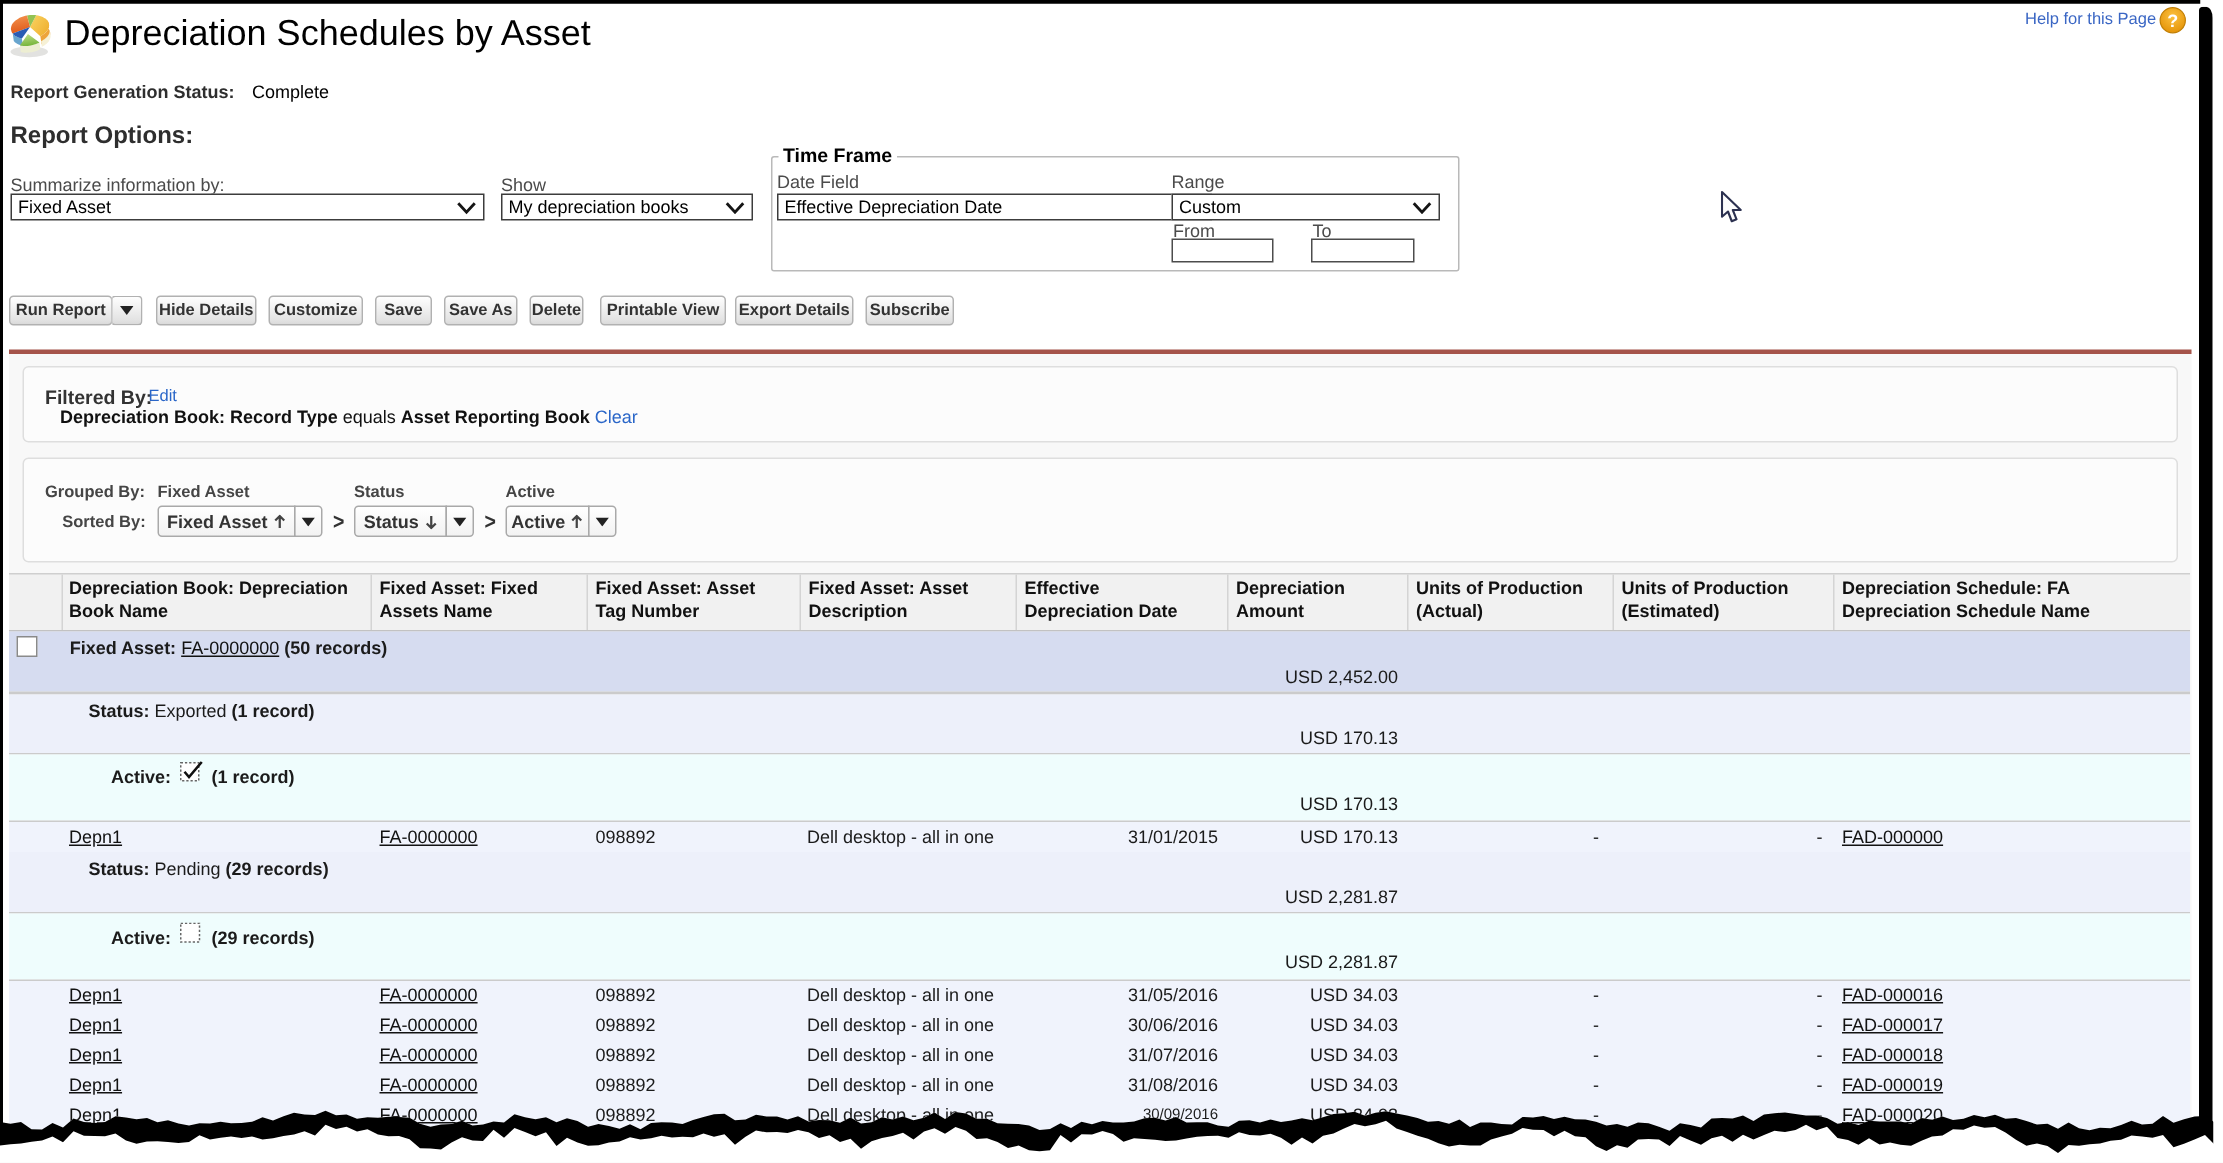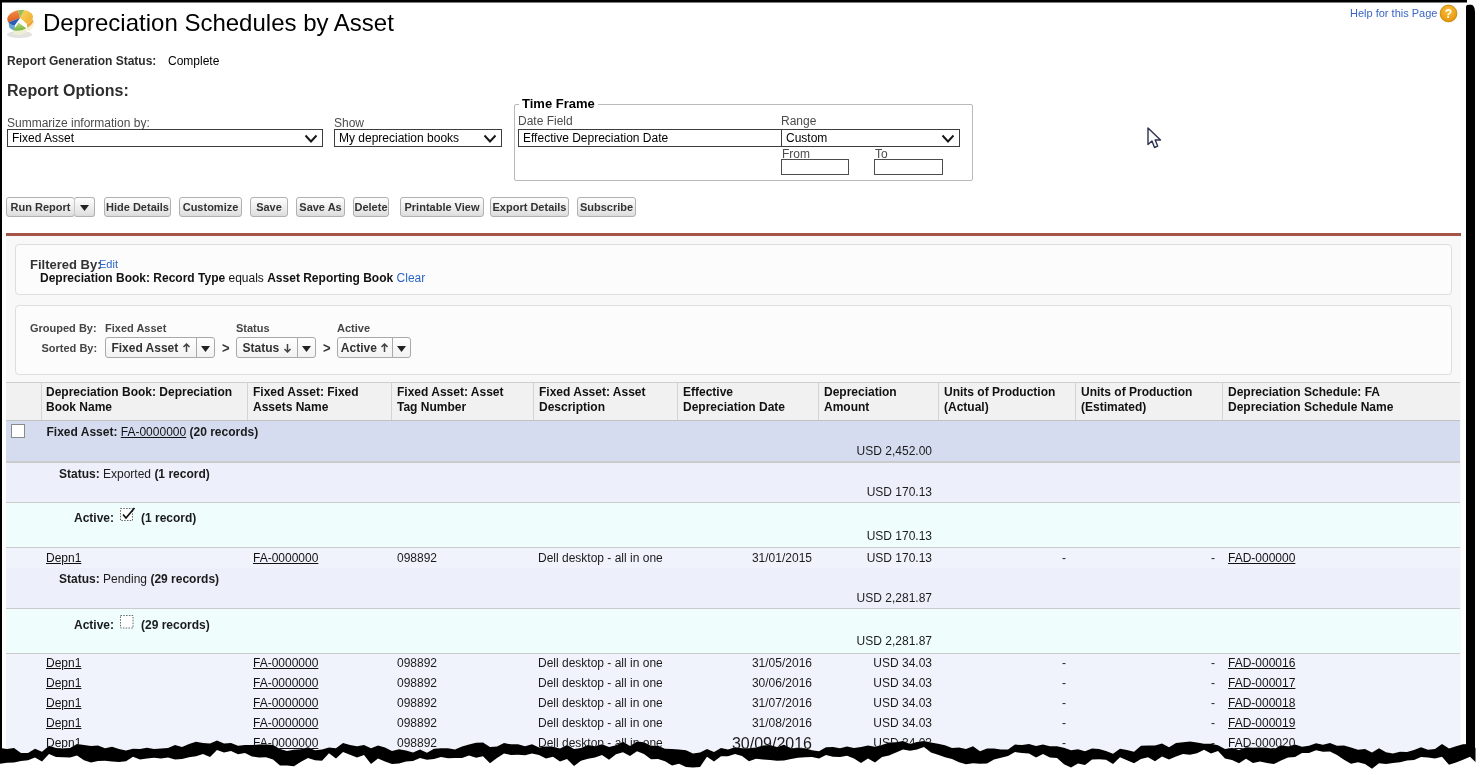--- a/index.html
+++ b/index.html
@@ -144,21 +144,21 @@
 <div style="position:absolute;left:6px;top:568px;width:1454px;height:39.5px;background:#edf0fa;"></div>
 <div style="position:absolute;left:6px;top:607.5px;width:1454px;height:1.5px;background:#cbcbcb;"></div>
 <div style="position:absolute;left:6px;top:609px;width:1454px;height:43.5px;background:#effdfd;"></div>
 <div style="position:absolute;left:6px;top:652.5px;width:1454px;height:1.5px;background:#cbcbcb;"></div>
 <div style="position:absolute;left:6px;top:654px;width:1454px;height:20px;background:#f0f3fc;"></div>
 <div style="position:absolute;left:6px;top:674px;width:1454px;height:20px;background:#f0f3fc;"></div>
 <div style="position:absolute;left:6px;top:694px;width:1454px;height:20px;background:#f0f3fc;"></div>
 <div style="position:absolute;left:6px;top:714px;width:1454px;height:20px;background:#f0f3fc;"></div>
 <div style="position:absolute;left:6px;top:734px;width:1454px;height:22px;background:#f0f3fc;"></div>
 <div style="position:absolute;left:11px;top:424px;width:14px;height:14px;background:#fff;border:1px solid #8a8a8a;"></div>
-<div style="position:absolute;left:46.5px;top:424.5px;font-size:12px;color:#1b1b1b;line-height:15px;white-space:nowrap;"><span class="b">Fixed Asset:</span> <a href="#">FA-0000000</a> <span class="b">(20 records)</span></div>
+<div style="position:absolute;left:46.5px;top:424.5px;font-size:12px;color:#1b1b1b;line-height:15px;white-space:nowrap;"><span class="b">Fixed Asset:</span> <a href="#">FA-0000000</a> <span class="b">(50 records)</span></div>
 <div style="position:absolute;right:550px;top:444px;font-size:12px;color:#1b1b1b;line-height:15px;text-align:right;">USD 2,452.00</div>
 <div style="position:absolute;left:59px;top:466.5px;font-size:12px;color:#1b1b1b;line-height:15px;white-space:nowrap;"><span class="b">Status:</span> Exported <span class="b">(1 record)</span></div>
 <div style="position:absolute;right:550px;top:484.5px;font-size:12px;color:#1b1b1b;line-height:15px;text-align:right;">USD 170.13</div>
 <div style="position:absolute;left:74px;top:510.5px;font-size:12px;color:#1b1b1b;line-height:15px;white-space:nowrap;"><span class="b">Active:</span></div>
 <svg width="17" height="16" viewBox="0 0 17 16" style="position:absolute;left:120px;top:507px">
     <rect x="0.5" y="1.5" width="12" height="12" fill="#fff" stroke="#666" stroke-dasharray="1.5,1.3" stroke-width="1"></rect>
     <path d="M3,7.5 L6,11 L14.5,1" fill="none" stroke="#111" stroke-width="1.7"></path>
   </svg>
 <div style="position:absolute;left:141px;top:510.5px;font-size:12px;color:#1b1b1b;line-height:15px;white-space:nowrap;"><span class="b">(1 record)</span></div>
 <div style="position:absolute;right:550px;top:528.5px;font-size:12px;color:#1b1b1b;line-height:15px;text-align:right;">USD 170.13</div>
@@ -212,21 +212,21 @@
 <div style="position:absolute;left:538px;top:716px;font-size:12px;color:#1b1b1b;line-height:15px;white-space:nowrap;">Dell desktop - all in one</div>
 <div style="position:absolute;right:670px;top:716px;font-size:12px;color:#1b1b1b;line-height:15px;text-align:right;">31/08/2016</div>
 <div style="position:absolute;right:550px;top:716px;font-size:12px;color:#1b1b1b;line-height:15px;text-align:right;">USD 34.03</div>
 <div style="position:absolute;right:416px;top:716px;font-size:12px;color:#1b1b1b;line-height:15px;text-align:right;">-</div>
 <div style="position:absolute;right:267px;top:716px;font-size:12px;color:#1b1b1b;line-height:15px;text-align:right;">-</div>
 <div style="position:absolute;left:1228px;top:716px;font-size:12px;color:#1b1b1b;line-height:15px;white-space:nowrap;"><a href="#">FAD-000019</a></div>
 <div style="position:absolute;left:46px;top:736px;font-size:12px;color:#1b1b1b;line-height:15px;white-space:nowrap;"><a href="#">Depn1</a></div>
 <div style="position:absolute;left:253px;top:736px;font-size:12px;color:#1b1b1b;line-height:15px;white-space:nowrap;"><a href="#">FA-0000000</a></div>
 <div style="position:absolute;left:397px;top:736px;font-size:12px;color:#1b1b1b;line-height:15px;white-space:nowrap;">098892</div>
 <div style="position:absolute;left:538px;top:736px;font-size:12px;color:#1b1b1b;line-height:15px;white-space:nowrap;">Dell desktop - all in one</div>
-<div style="position:absolute;right:670px;top:736px;font-size:16px;color:#1b1b1b;line-height:15px;text-align:right;margin-left:24px;">30/09/2016</div>
+<div style="position:absolute;right:670px;top:736px;font-size:10px;color:#1b1b1b;line-height:15px;text-align:right;margin-left:24px;">30/09/2016</div>
 <div style="position:absolute;right:550px;top:736px;font-size:12px;color:#1b1b1b;line-height:15px;text-align:right;">USD 34.03</div>
 <div style="position:absolute;right:416px;top:736px;font-size:12px;color:#1b1b1b;line-height:15px;text-align:right;">-</div>
 <div style="position:absolute;right:267px;top:736px;font-size:12px;color:#1b1b1b;line-height:15px;text-align:right;">-</div>
 <div style="position:absolute;left:1228px;top:736px;font-size:12px;color:#1b1b1b;line-height:15px;white-space:nowrap;"><a href="#">FAD-000020</a></div>
 <svg width="16" height="24" viewBox="0 0 16 24" style="position:absolute;left:1147px;top:127px;z-index:60">
 <path d="M1,1 L1,17.5 L5,14 L7.5,20.5 L10.7,19.2 L8.2,13 L13.5,13 Z" fill="#fcfcfc" stroke="#2c3150" stroke-width="1.4" stroke-linejoin="round"></path>
 </svg>
 <svg width="1482" height="775" viewBox="0 0 1482 775" style="position:absolute;left:0;top:0;pointer-events:none;z-index:50">
 <polygon points="0,748.0 0,748.0 7,749.1 14,748.0 21,752.9 28,753.0 35,748.7 42,751.7 49,745.7 56,748.0 63,748.6 70,748.0 77,744.1 84,745.0 91,746.1 98,745.4 105,748.2 112,746.8 119,749.0 126,750.4 133,748.8 140,749.0 147,747.8 154,748.9 161,748.6 168,747.9 175,744.9 182,747.0 189,744.1 196,741.8 203,743.0 210,743.4 217,740.5 224,743.5 231,743.0 238,745.8 245,744.9 252,745.1 259,744.5 266,744.6 273,745.1 280,749.1 287,751.1 294,749.7 301,749.3 308,747.2 315,750.3 322,749.6 329,747.6 336,748.3 343,742.9 350,744.9 357,746.2 364,744.9 371,748.2 378,745.5 385,747.4 392,751.1 399,749.3 406,750.6 413,752.5 420,749.5 427,752.8 434,748.7 441,748.2 448,748.3 455,749.4 462,746.6 469,744.6 476,742.8 483,742.5 490,746.9 497,746.4 504,743.1 511,744.3 518,744.3 525,746.3 532,744.2 539,747.6 546,746.6 553,746.8 560,748.5 567,745.0 574,749.0 581,748.1 588,744.9 595,746.3 602,744.3 609,746.9 616,745.2 623,741.7 630,746.0 637,741.4 644,742.3 651,745.8 658,745.8 665,748.8 672,749.1 679,749.4 686,750.3 693,753.4 700,752.6 707,748.9 714,752.0 721,747.9 728,749.5 735,747.3 742,748.3 749,748.3 756,747.6 763,745.5 770,745.1 777,747.0 784,744.7 791,748.3 798,748.1 805,748.2 812,750.3 819,751.2 826,747.2 833,746.9 840,748.3 847,746.4 854,748.0 861,747.0 868,745.5 875,746.8 882,744.9 889,742.6 896,742.2 903,741.1 910,743.9 917,741.9 924,740.9 931,742.4 938,743.7 945,745.3 952,747.9 959,747.4 966,749.1 973,746.3 980,751.3 987,748.4 994,748.4 1001,749.4 1008,749.6 1015,744.6 1022,745.0 1029,744.0 1036,746.0 1043,744.5 1050,746.2 1057,746.3 1064,747.8 1071,750.3 1078,749.3 1085,751.2 1092,748.4 1099,748.9 1106,751.1 1113,753.8 1120,748.8 1127,750.0 1134,751.7 1141,745.7 1148,745.4 1155,745.6 1162,743.6 1169,747.3 1176,743.0 1183,742.2 1190,741.6 1197,742.6 1204,743.7 1211,743.7 1218,745.3 1225,749.1 1232,748.0 1239,750.0 1246,747.2 1253,747.7 1260,747.6 1267,747.7 1274,749.2 1281,745.3 1288,746.5 1295,744.4 1302,746.7 1309,745.8 1316,743.3 1323,744.8 1330,743.1 1337,745.8 1344,745.4 1351,747.4 1358,749.7 1365,749.1 1372,752.5 1379,748.3 1386,752.2 1393,753.5 1400,751.8 1407,752.1 1414,750.0 1421,747.2 1428,749.7 1435,749.1 1442,744.0 1449,748.5 1456,746.2 1463,744.3 1470,744.0 1477,748.7 1484,748.2 1482,748.2 1482,775 0,775" fill="#ffffff"></polygon>
 <polygon points="0,748.0 7,749.1 14,748.0 21,752.9 28,753.0 35,748.7 42,751.7 49,745.7 56,748.0 63,748.6 70,748.0 77,744.1 84,745.0 91,746.1 98,745.4 105,748.2 112,746.8 119,749.0 126,750.4 133,748.8 140,749.0 147,747.8 154,748.9 161,748.6 168,747.9 175,744.9 182,747.0 189,744.1 196,741.8 203,743.0 210,743.4 217,740.5 224,743.5 231,743.0 238,745.8 245,744.9 252,745.1 259,744.5 266,744.6 273,745.1 280,749.1 287,751.1 294,749.7 301,749.3 308,747.2 315,750.3 322,749.6 329,747.6 336,748.3 343,742.9 350,744.9 357,746.2 364,744.9 371,748.2 378,745.5 385,747.4 392,751.1 399,749.3 406,750.6 413,752.5 420,749.5 427,752.8 434,748.7 441,748.2 448,748.3 455,749.4 462,746.6 469,744.6 476,742.8 483,742.5 490,746.9 497,746.4 504,743.1 511,744.3 518,744.3 525,746.3 532,744.2 539,747.6 546,746.6 553,746.8 560,748.5 567,745.0 574,749.0 581,748.1 588,744.9 595,746.3 602,744.3 609,746.9 616,745.2 623,741.7 630,746.0 637,741.4 644,742.3 651,745.8 658,745.8 665,748.8 672,749.1 679,749.4 686,750.3 693,753.4 700,752.6 707,748.9 714,752.0 721,747.9 728,749.5 735,747.3 742,748.3 749,748.3 756,747.6 763,745.5 770,745.1 777,747.0 784,744.7 791,748.3 798,748.1 805,748.2 812,750.3 819,751.2 826,747.2 833,746.9 840,748.3 847,746.4 854,748.0 861,747.0 868,745.5 875,746.8 882,744.9 889,742.6 896,742.2 903,741.1 910,743.9 917,741.9 924,740.9 931,742.4 938,743.7 945,745.3 952,747.9 959,747.4 966,749.1 973,746.3 980,751.3 987,748.4 994,748.4 1001,749.4 1008,749.6 1015,744.6 1022,745.0 1029,744.0 1036,746.0 1043,744.5 1050,746.2 1057,746.3 1064,747.8 1071,750.3 1078,749.3 1085,751.2 1092,748.4 1099,748.9 1106,751.1 1113,753.8 1120,748.8 1127,750.0 1134,751.7 1141,745.7 1148,745.4 1155,745.6 1162,743.6 1169,747.3 1176,743.0 1183,742.2 1190,741.6 1197,742.6 1204,743.7 1211,743.7 1218,745.3 1225,749.1 1232,748.0 1239,750.0 1246,747.2 1253,747.7 1260,747.6 1267,747.7 1274,749.2 1281,745.3 1288,746.5 1295,744.4 1302,746.7 1309,745.8 1316,743.3 1323,744.8 1330,743.1 1337,745.8 1344,745.4 1351,747.4 1358,749.7 1365,749.1 1372,752.5 1379,748.3 1386,752.2 1393,753.5 1400,751.8 1407,752.1 1414,750.0 1421,747.2 1428,749.7 1435,749.1 1442,744.0 1449,748.5 1456,746.2 1463,744.3 1470,744.0 1477,748.7 1484,748.2 1484,759.4 1477,763.6 1470,756.7 1463,759.7 1456,762.5 1449,764.8 1442,756.7 1435,758.5 1428,757.6 1421,757.0 1414,759.9 1407,760.5 1400,762.3 1393,762.9 1386,763.9 1379,763.3 1372,768.7 1365,764.0 1358,762.3 1351,763.8 1344,759.8 1337,755.0 1330,751.4 1323,751.8 1316,750.3 1309,753.1 1302,752.9 1295,757.0 1288,757.6 1281,760.5 1274,763.9 1267,763.1 1260,761.6 1253,763.0 1246,758.8 1239,763.2 1232,760.0 1225,758.6 1218,751.1 1211,753.5 1204,749.8 1197,753.3 1190,754.7 1183,753.9 1176,756.6 1169,759.6 1162,756.5 1155,761.2 1148,757.2 1141,758.9 1134,763.2 1127,760.3 1120,757.3 1113,764.0 1106,759.7 1099,759.3 1092,759.6 1085,765.1 1078,763.5 1071,767.4 1064,764.2 1057,758.1 1050,757.5 1043,753.9 1036,757.5 1029,753.4 1022,753.1 1015,752.0 1008,755.9 1001,757.7 994,759.6 987,763.6 980,763.7 973,763.2 966,764.3 959,762.2 952,759.1 945,757.2 938,754.7 931,752.4 924,747.1 917,749.5 910,750.8 903,749.4 896,752.4 889,755.6 882,757.1 875,762.4 868,758.4 861,763.1 854,758.5 847,755.8 840,757.0 833,756.7 826,754.9 819,758.5 812,757.1 805,757.3 798,757.8 791,759.0 784,760.4 777,760.7 770,759.9 763,759.4 756,758.8 749,761.2 742,756.0 735,754.0 728,756.3 721,756.2 714,761.6 707,756.7 700,766.9 693,767.5 686,766.9 679,763.7 672,765.4 665,761.3 658,758.9 651,759.3 644,753.9 637,751.3 630,755.9 623,752.2 616,754.3 609,759.7 602,755.1 595,757.4 588,758.7 581,760.8 574,765.9 567,759.1 560,761.4 553,756.8 546,758.6 539,754.9 532,753.4 525,755.3 518,754.7 511,754.9 504,753.6 497,757.9 490,763.2 483,756.2 476,757.8 469,755.6 462,758.1 455,757.9 448,758.3 441,757.1 434,758.9 427,759.7 420,758.1 413,761.0 406,761.6 399,763.5 392,763.9 385,761.6 378,758.5 371,764.0 364,754.9 357,757.5 350,754.7 343,752.0 336,758.5 329,753.2 322,760.7 315,760.3 308,758.1 301,761.7 294,766.3 287,765.6 280,765.5 273,759.5 266,757.3 259,757.5 252,756.4 245,752.9 238,754.3 231,751.1 224,752.6 217,749.9 210,757.0 203,754.1 196,756.3 189,757.3 182,758.9 175,759.6 168,757.6 161,758.6 154,757.7 147,758.5 140,759.6 133,756.8 126,761.3 119,762.0 112,761.4 105,760.8 98,761.0 91,762.5 84,760.3 77,755.6 70,757.5 63,757.3 56,757.1 49,754.1 42,761.5 35,757.6 28,760.3 21,761.1 14,762.4 7,762.8 0,763.7" fill="#000000"></polygon>

